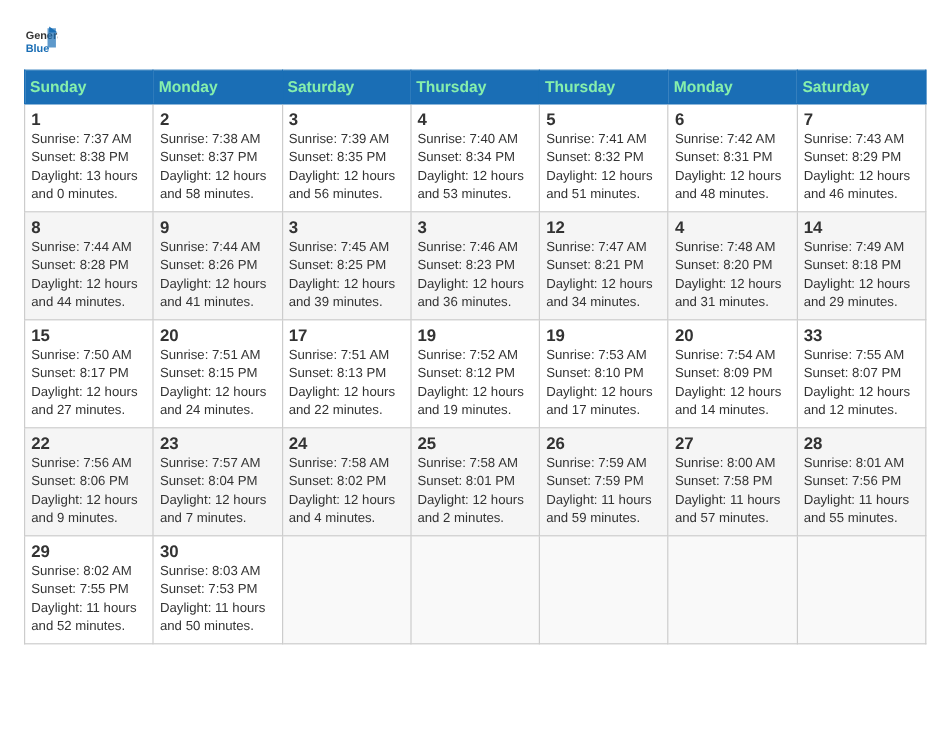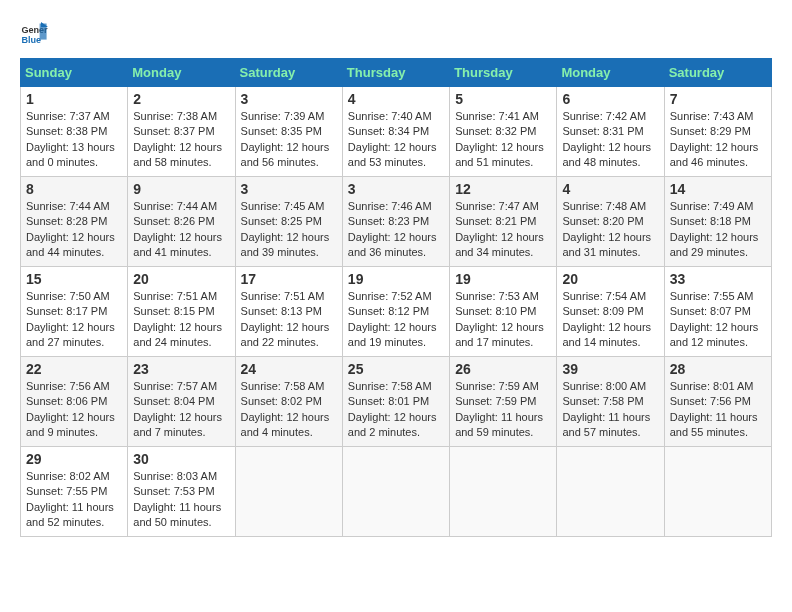--- a/index.html
+++ b/index.html
@@ -219,21 +219,21 @@
         </td>
         <td>
           <span class="day-num">25</span>
           <div class="day-info">Sunrise: 7:58 AM<br>Sunset: 8:01 PM<br>Daylight: 12 hours and 2 minutes.</div>
         </td>
         <td>
           <span class="day-num">26</span>
           <div class="day-info">Sunrise: 7:59 AM<br>Sunset: 7:59 PM<br>Daylight: 11 hours and 59 minutes.</div>
         </td>
         <td>
-          <span class="day-num">39</span>
+          <span class="day-num">27</span>
           <div class="day-info">Sunrise: 8:00 AM<br>Sunset: 7:58 PM<br>Daylight: 11 hours and 57 minutes.</div>
         </td>
         <td>
           <span class="day-num">28</span>
           <div class="day-info">Sunrise: 8:01 AM<br>Sunset: 7:56 PM<br>Daylight: 11 hours and 55 minutes.</div>
         </td>
       </tr>
       <tr>
         <td>
           <span class="day-num">29</span>

